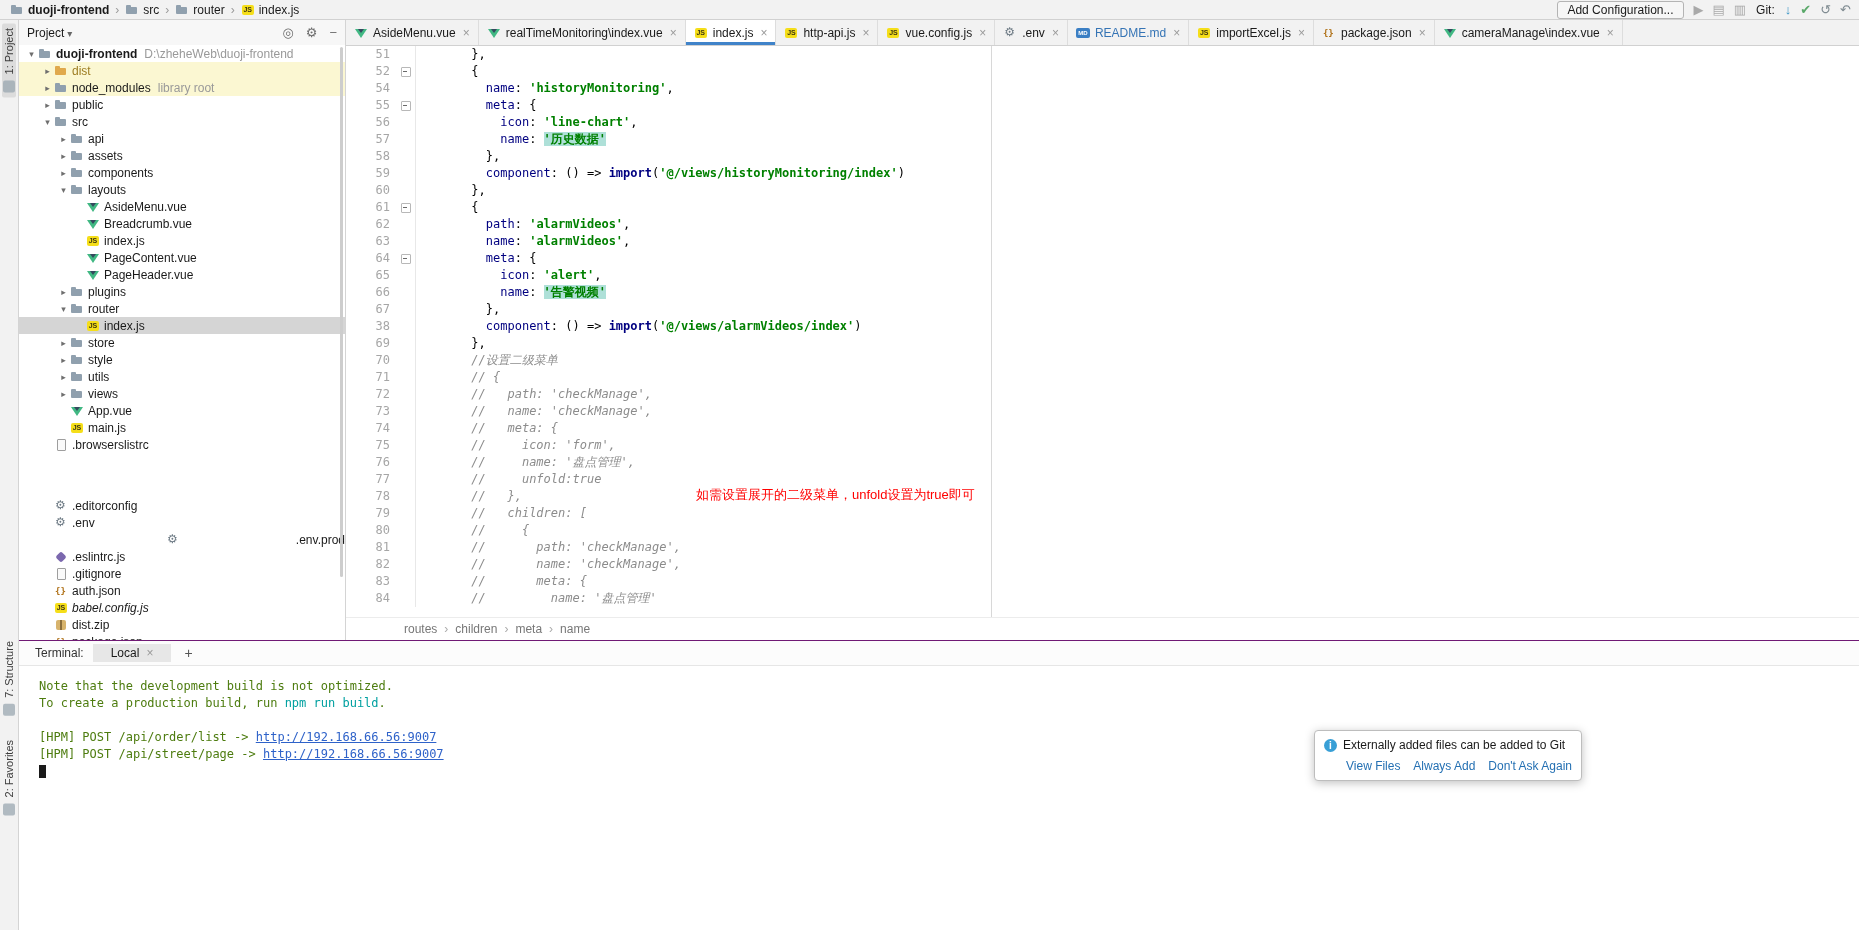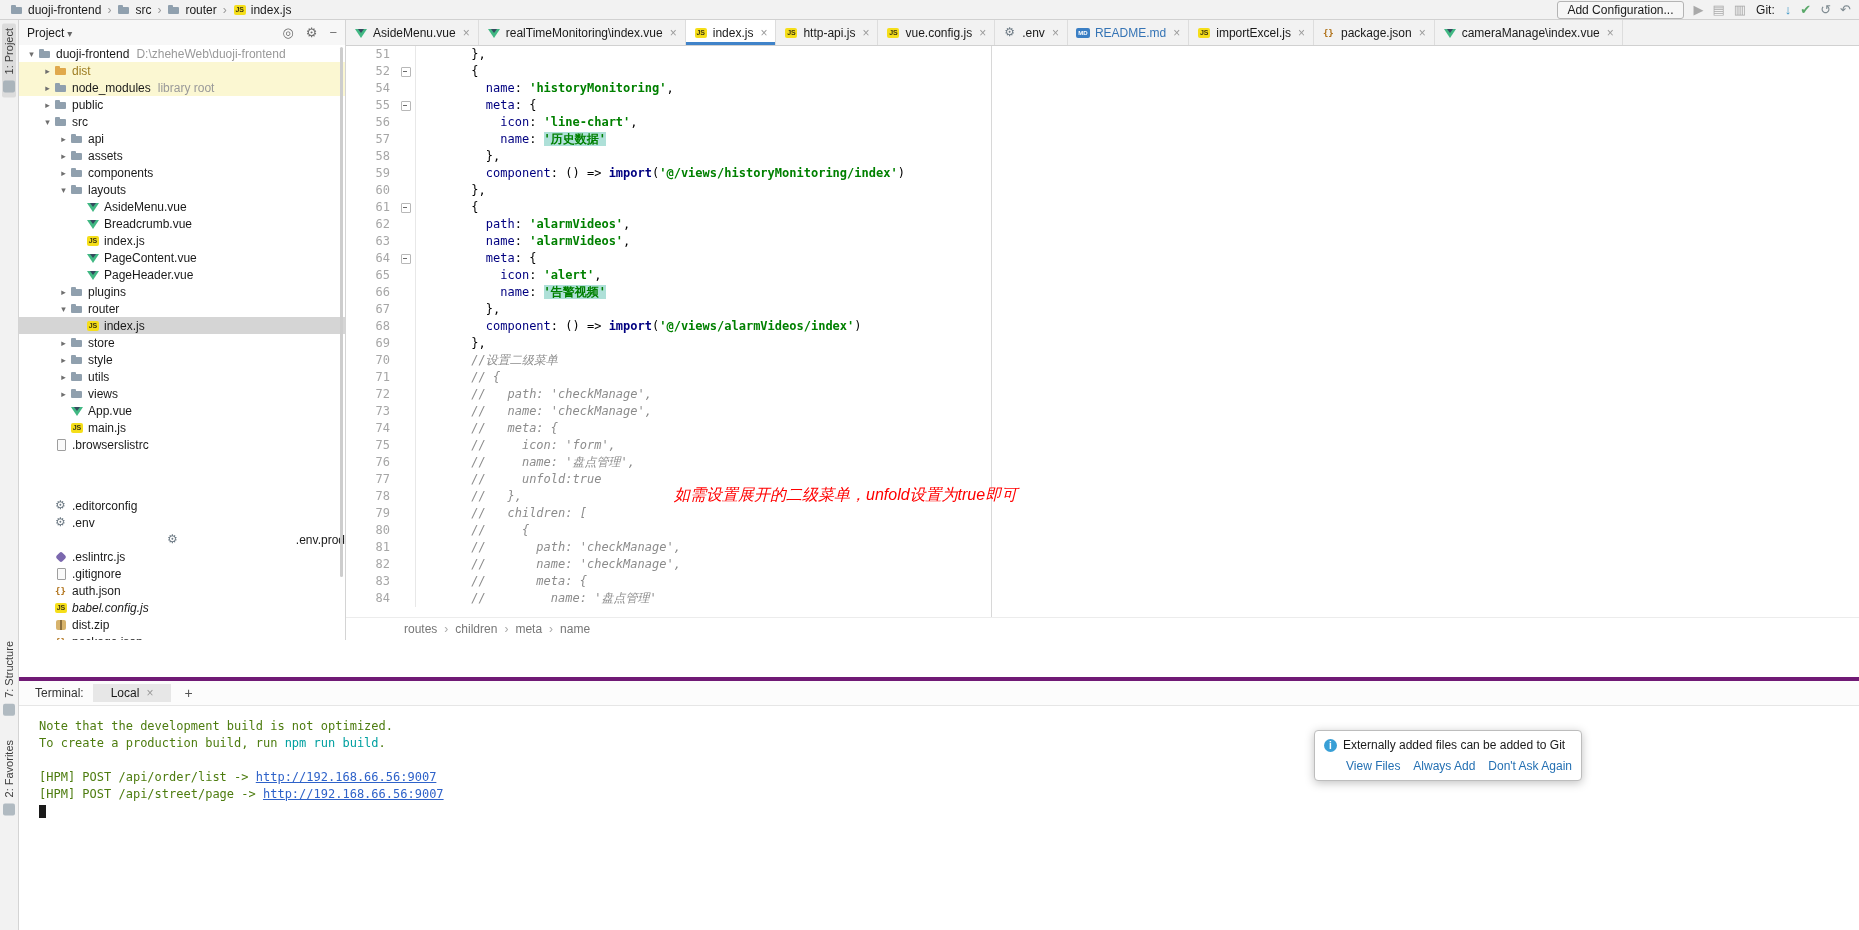--- a/index.html
+++ b/index.html
@@ -1,18 +1,18 @@
 <!DOCTYPE html>
 <html><head>
 <meta charset="utf-8">
 <style>
   html,body{margin:0;padding:0;background:#fff;}
   #app{position:relative;width:1859px;height:930px;overflow:hidden;background:#fff;
        font-family:"Liberation Sans",sans-serif;font-size:12px;color:#1a1a1a;}
-  .b{font-weight:normal;}
+  .b{font-weight:bold;}
 
   
   .navbar{position:absolute;left:0;top:0;right:0;height:20px;background:#f2f2f2;
           border-bottom:1px solid #d1d1d1;display:flex;align-items:center;padding:0 8px;box-sizing:border-box;}
   .nav-left{display:flex;align-items:center;gap:2px;}
   .bc-item{display:flex;align-items:center;gap:4px;padding:0 2px;cursor:pointer;}
   .bc-sep{color:#9a9a9a;margin:0 2px;}
   .nav-right{margin-left:auto;display:flex;align-items:center;gap:10px;}
   .add-config{font-family:"Liberation Sans",sans-serif;font-size:12px;color:#1a1a1a;
               border:1px solid #b4b4b4;background:#f6f6f6;border-radius:3px;height:18px;padding:0 9px;cursor:pointer;}
@@ -82,29 +82,29 @@
   .fold{width:17px;height:17px;flex:none;position:relative;border-right:1px solid #e8e8e8;cursor:pointer;}
   .fold.has::before{content:"";position:absolute;left:3px;top:4px;width:8px;height:8px;background:#fff;border:1px solid #b8b8b8;border-radius:1px;}
   .fold.has::after{content:"";position:absolute;left:5px;top:8px;width:4px;height:1px;background:#6a6a6a;}
   .ctext{padding-left:12px;white-space:pre;}
   .seg-p{color:#000;}
   .seg-k{color:#000080;}
   .seg-s{color:#008000;font-weight:bold;}
   .seg-sh{color:#008000;font-weight:bold;background:#aee0d8;}
   .seg-kw{color:#000080;font-weight:bold;}
   .seg-c{color:#8c8c8c;font-style:italic;}
-  .annotation{position:absolute;left:328px;top:440px;z-index:2;color:#ff0000;font-size:16px;white-space:nowrap;
-              font-family:"Liberation Sans",sans-serif;font-style:italic;}
+  .annotation{position:absolute;left:350px;top:440px;z-index:2;color:#ff0000;font-size:13px;white-space:nowrap;
+              font-family:"Liberation Sans",sans-serif;}
   .editor-breadcrumb{position:absolute;left:0;right:0;bottom:0;height:22px;background:#fff;border-top:1px solid #ececec;
                      display:flex;align-items:center;gap:7px;padding-left:58px;color:#777;}
   .ebc-sep{color:#aaa;}
   .ebc-item{cursor:pointer;}
 
   
-  .terminal{position:absolute;left:19px;right:0;bottom:0;height:253px;background:#fff;border-top:4px solid #701a75;box-sizing:border-box;}
+  .terminal{position:absolute;left:19px;right:0;bottom:0;height:290px;background:#fff;border-top:1px solid #701a75;box-sizing:border-box;}
   .term-header{height:24px;display:flex;align-items:center;gap:9px;padding-left:16px;background:#fcfcfc;border-bottom:1px solid #e6e6e6;}
   .term-title{color:#333;}
   .term-tab{display:flex;align-items:center;gap:5px;background:#e7e7e7;padding:2px 18px;cursor:pointer;}
   .term-add{color:#555;font-size:14px;cursor:pointer;padding:0 4px;}
   .term-body{padding:12px 0 0 20px;font-family:"DejaVu Sans Mono",monospace;font-size:12px;line-height:17px;color:#111;}
   .term-line{height:17px;white-space:pre;}
   .seg-tp{color:#4d7c0f;}
   .seg-cmd{color:#00a0a0;}
   .seg-link{color:#2e62c9;text-decoration:underline;cursor:pointer;}
   .seg-cursor{display:inline-block;width:7px;height:13px;background:#1a1a1a;vertical-align:middle;}
@@ -503,21 +503,21 @@
             <span class="lnum">66</span>
             <span class="fold"></span>
             <span class="ctext"><span class="seg-p">          </span><span class="seg-k">name</span><span class="seg-p">: </span><span class="seg-sh">'告警视频'</span></span>
           </div>
           <div class="code-line">
             <span class="lnum">67</span>
             <span class="fold"></span>
             <span class="ctext"><span class="seg-p">        },</span></span>
           </div>
           <div class="code-line">
-            <span class="lnum">68</span>
+            <span class="lnum">38</span>
             <span class="fold"></span>
             <span class="ctext"><span class="seg-p">        </span><span class="seg-k">component</span><span class="seg-p">: () =&gt; </span><span class="seg-kw">import</span><span class="seg-p">(</span><span class="seg-s">'@/views/alarmVideos/index'</span><span class="seg-p">)</span></span>
           </div>
           <div class="code-line">
             <span class="lnum">69</span>
             <span class="fold"></span>
             <span class="ctext"><span class="seg-p">      },</span></span>
           </div>
           <div class="code-line">
             <span class="lnum">70</span>

